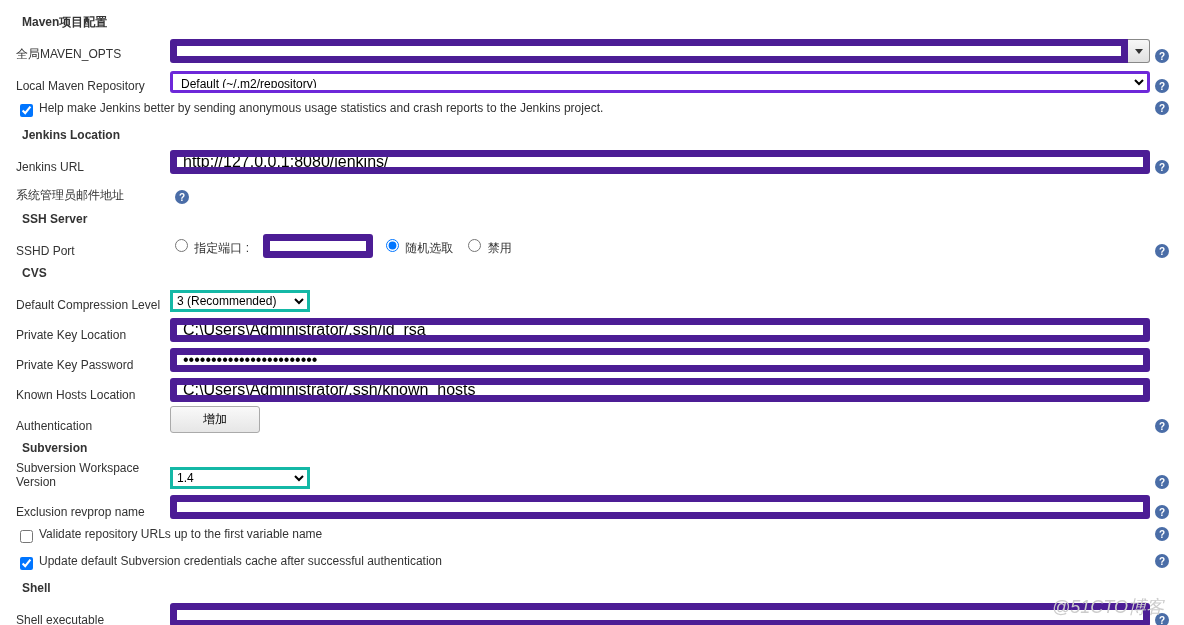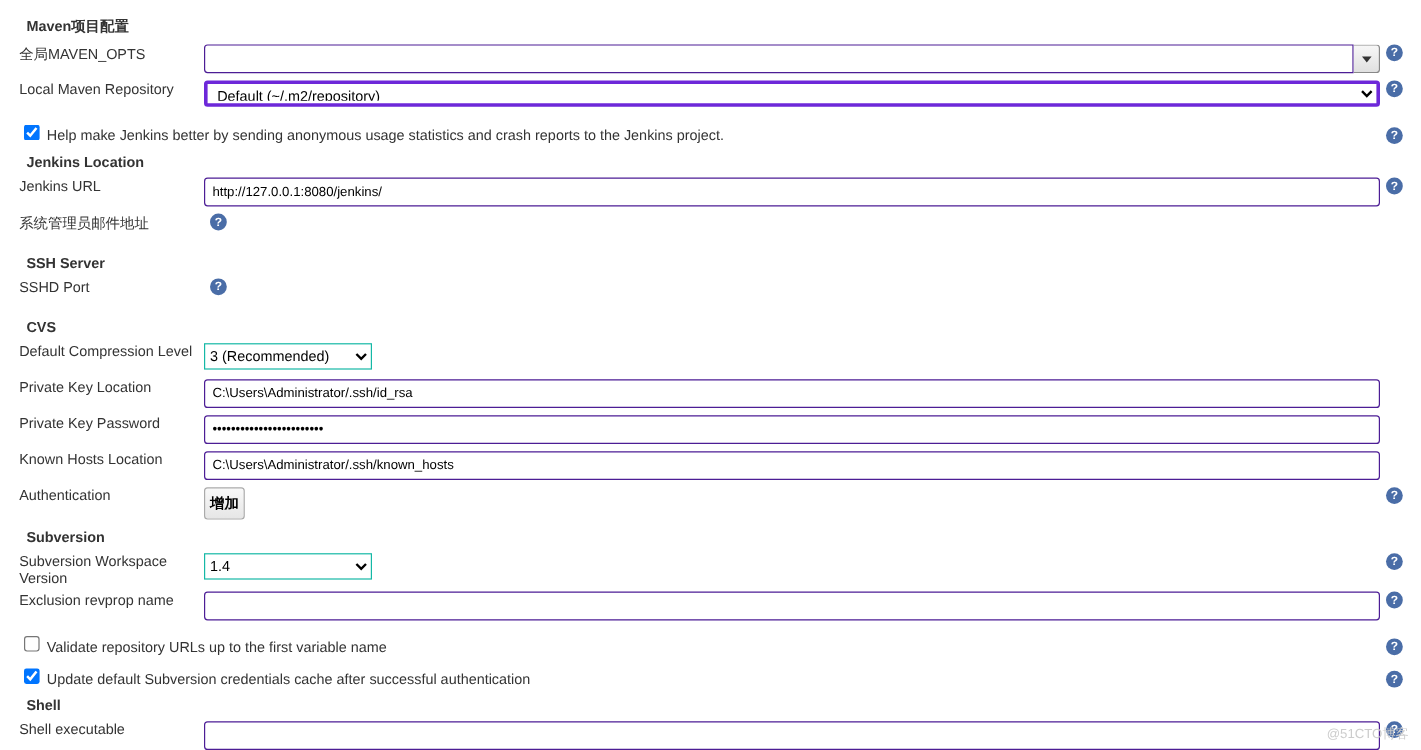--- a/index.html
+++ b/index.html
@@ -11,21 +11,21 @@
     color: #333;
     background: #fff;
     width: 1184px;
   }
   .section-title {
     font-weight: bold;
     margin: 8px 0 6px 12px;
   }
   .row {
     display: flex;
-    align-items: flex-start;
+    align-items: flex-end;
     margin: 4px 0;
     min-height: 26px;
   }
   .label-col {
     width: 160px;
     padding-left: 6px;
     flex-shrink: 0;
   }
   .field-col {
     flex: 1;
@@ -49,28 +49,28 @@
     justify-content: center;
     font-size: 10px;
     font-weight: bold;
     cursor: pointer;
     user-select: none;
   }
   input[type="text"], input[type="password"] {
     width: 100%;
     height: 24px;
     padding: 2px 6px;
-    border: 1px solid #4c1d95;
+    border: 7px solid #4c1d95;
     border-radius: 3px;
-    font-size: 11px;
+    font-size: 16px;
     font-family: inherit;
   }
   select {
     height: 22px;
-    border: 1px solid #14b8a6;
+    border: 3px solid #14b8a6;
     font-size: 12px;
     background: #fff;
   }
   .select-full {
     width: 100%;
     border-radius: 3px;
     border: 3px solid #6d28d9;
     padding: 2px 4px;
   }
   .maven-opts-wrap {
@@ -96,46 +96,46 @@
     cursor: pointer;
   }
   .dropdown-btn::after {
     content: "";
     border-left: 4px solid transparent;
     border-right: 4px solid transparent;
     border-top: 5px solid #333;
   }
   .checkbox-row {
     display: flex;
-    align-items: flex-end;
+    align-items: flex-start;
     margin: 8px 0 4px 6px;
   }
   .checkbox-row input { margin-right: 6px; }
   .checkbox-row .help-col { margin-left: auto; }
   .radio-group label { margin-right: 10px; }
   .radio-group input[type="text"] {
     width: 110px;
     margin: 0 8px 0 4px;
   }
   .add-btn {
-    padding: 4px 4px;
+    padding: 4px 32px;
     border: 1px solid #aaa;
     background: linear-gradient(#f9f9f9,#e6e6e6);
     border-radius: 3px;
     cursor: pointer;
     font-size: 12px;
-    font-weight: bold;
   }
   .watermark {
     position: fixed;
-    right: 10px;
+    right: 20px;
     bottom: 6px;
     color: #ccc;
-    font-size: 11px;
+    font-size: 18px;
     pointer-events: none;
+    font-style: italic;
   }
 </style>
 </head>
 <body>
 
 <div class="section-title">Maven项目配置</div>
 <div class="row">
   <div class="label-col">全局MAVEN_OPTS</div>
   <div class="field-col">
     <div class="maven-opts-wrap">
@@ -180,20 +180,26 @@
 <div class="row">
   <div class="label-col">系统管理员邮件地址</div>
   <div class="help-col">
       <span class="help-icon">?</span>
     </div>
 </div>
 
 <div class="section-title">SSH Server</div>
 <div class="row">
   <div class="label-col">SSHD Port</div>
+  <div class="field-col radio-group">
+    <label><input type="radio" name="sshd" style=""> <span>指定端口 :</span></label>
+    <input type="text" value="" style="">
+    <label><input type="radio" name="sshd" checked="" style=""> <span>随机选取</span></label>
+    <label><input type="radio" name="sshd" style=""> <span>禁用</span></label>
+  </div>
   <div class="help-col">
       <span class="help-icon">?</span>
     </div>
 </div>
 
 <div class="section-title">CVS</div>
 <div class="row">
   <div class="label-col">Default Compression Level</div>
   <div class="field-col">
     <select style="width:140px;">

